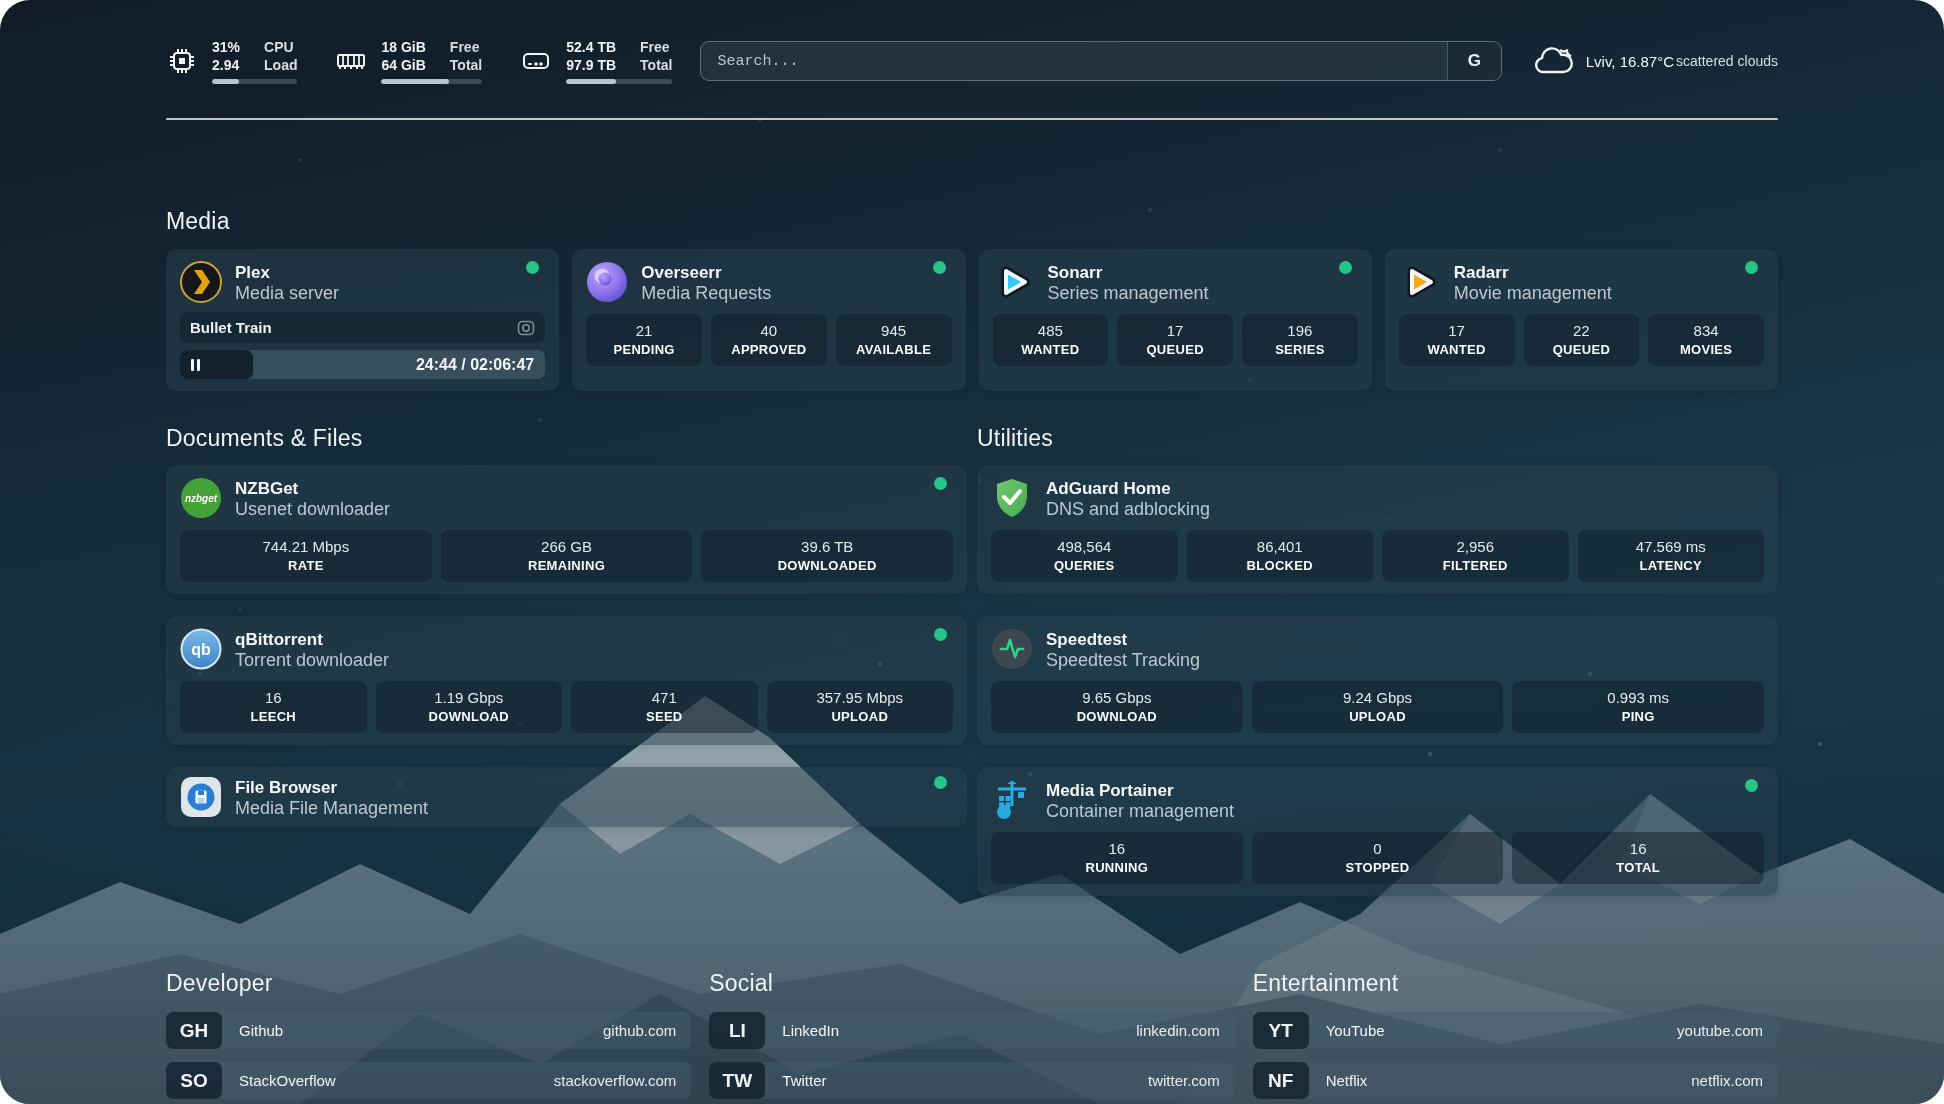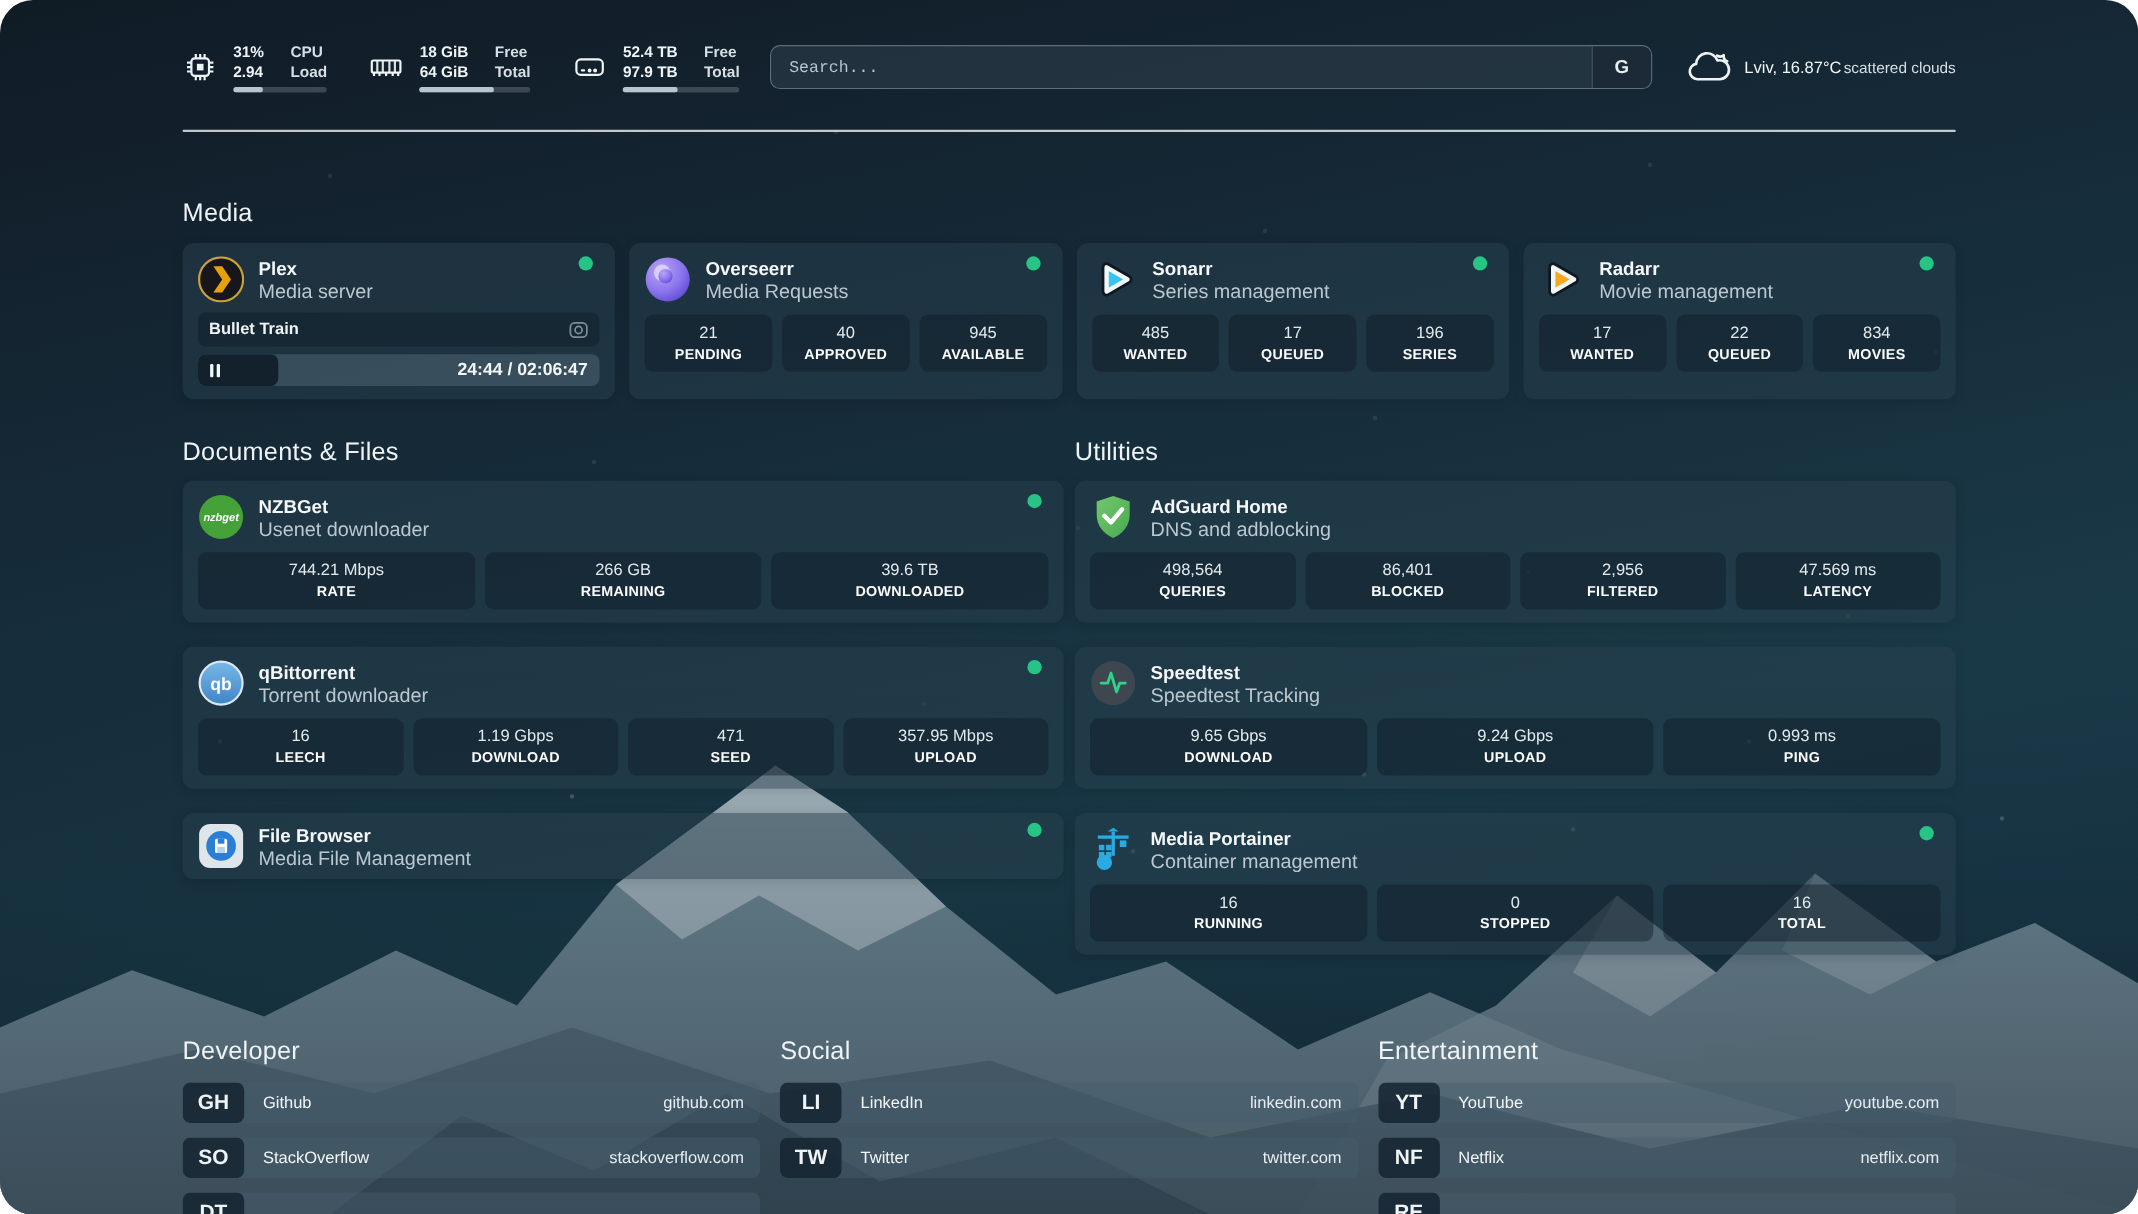--- a/index.html
+++ b/index.html
@@ -36,21 +36,21 @@
   .searchwrap input::placeholder{color:#b9c5cd;}
   .g-btn{width:54px; border:none; border-left:1px solid rgba(210,222,230,0.25); cursor:pointer;
     background:rgba(22,34,45,0.55); color:#e8eef2; font-size:17px; font-weight:600; font-family:inherit;}
   .weather{display:flex; align-items:center; gap:12px;}
   .weather .w-text{display:flex; gap:2px;}
   .w-main{font-size:15px; color:#f2f6f8;}
   .w-sub{font-size:14px; color:#d7dfe5;}
   .divider{margin-top:30px; height:2px; background:rgba(238,243,246,0.8); border-radius:2px;}
   
   .sec-title{font-size:23px; font-weight:500; color:#eef3f6; letter-spacing:.2px;}
-  .media-title{margin-top:60px;}
+  .media-title{margin-top:88px;}
   .media-row{display:grid; grid-template-columns:repeat(4,1fr); gap:13px; margin-top:14px;}
   .mid-heads{display:grid; grid-template-columns:1fr 1fr; gap:10px; margin-top:34px;}
   .mid-grid{display:grid; grid-template-columns:1fr 1fr; gap:10px; margin-top:13px; align-items:start;}
   .col-stack{display:flex; flex-direction:column; gap:22px;}
   
   .card{background:rgba(40,63,77,0.5); border-radius:10px; padding:12px 14px; position:relative;
     box-shadow:0 2px 10px rgba(0,0,0,0.12);}
   .app-head{display:flex; align-items:center; gap:13px;}
   .app-icon{width:42px; height:42px; flex:0 0 auto; display:flex; align-items:center; justify-content:center;}
   .app-meta{flex:1; min-width:0;}

